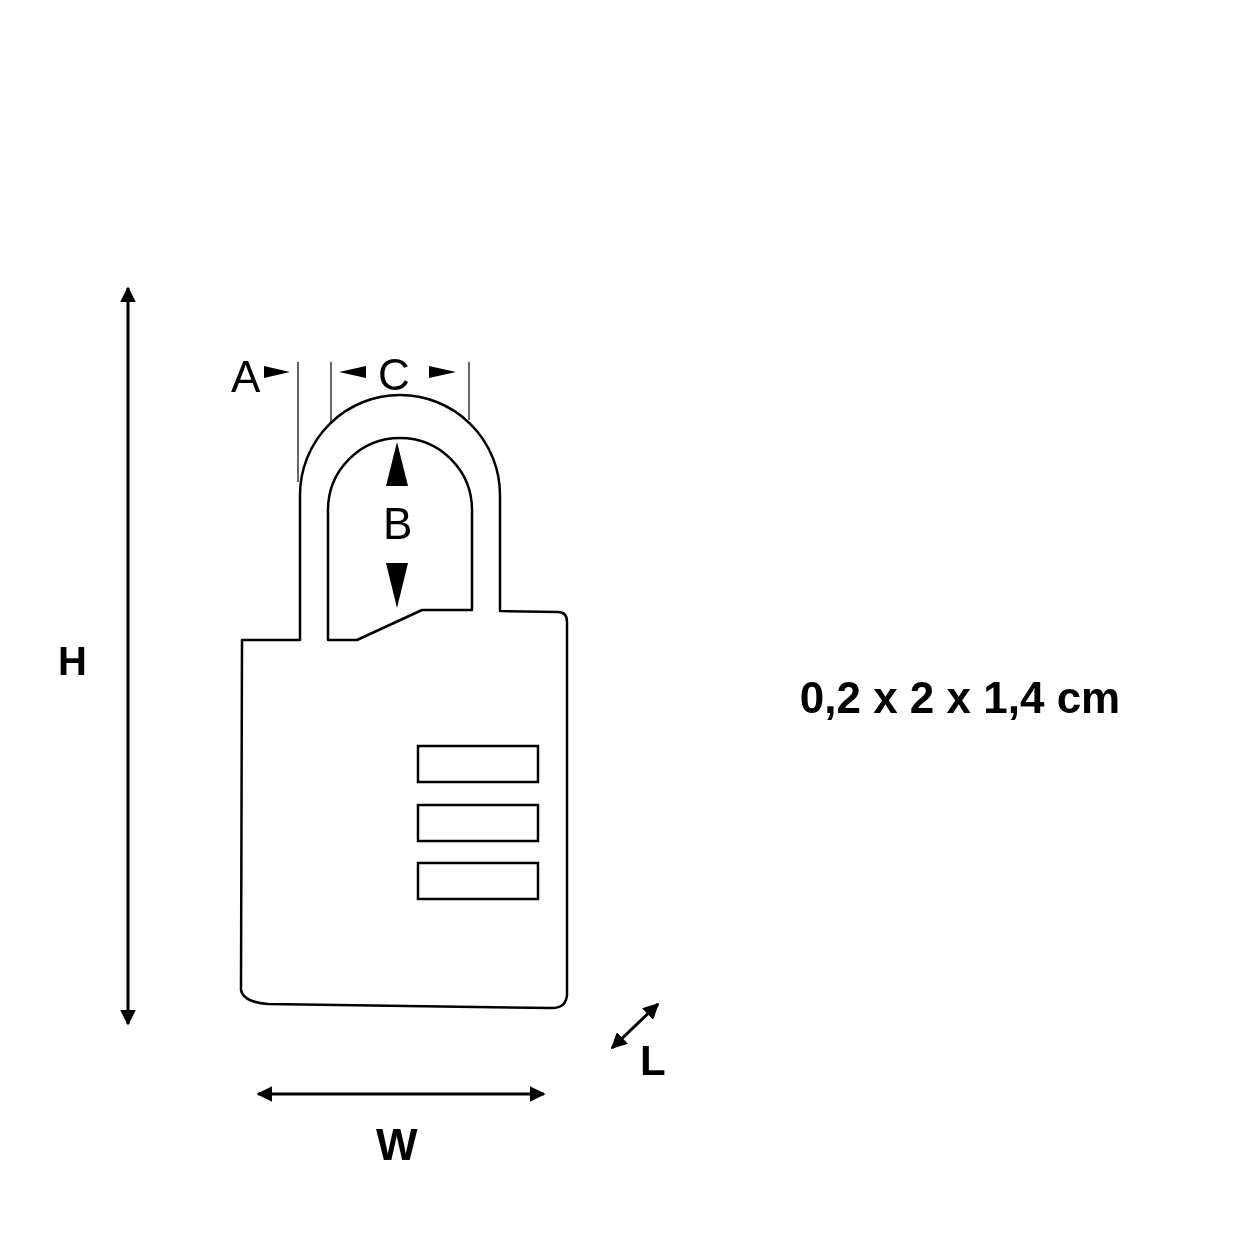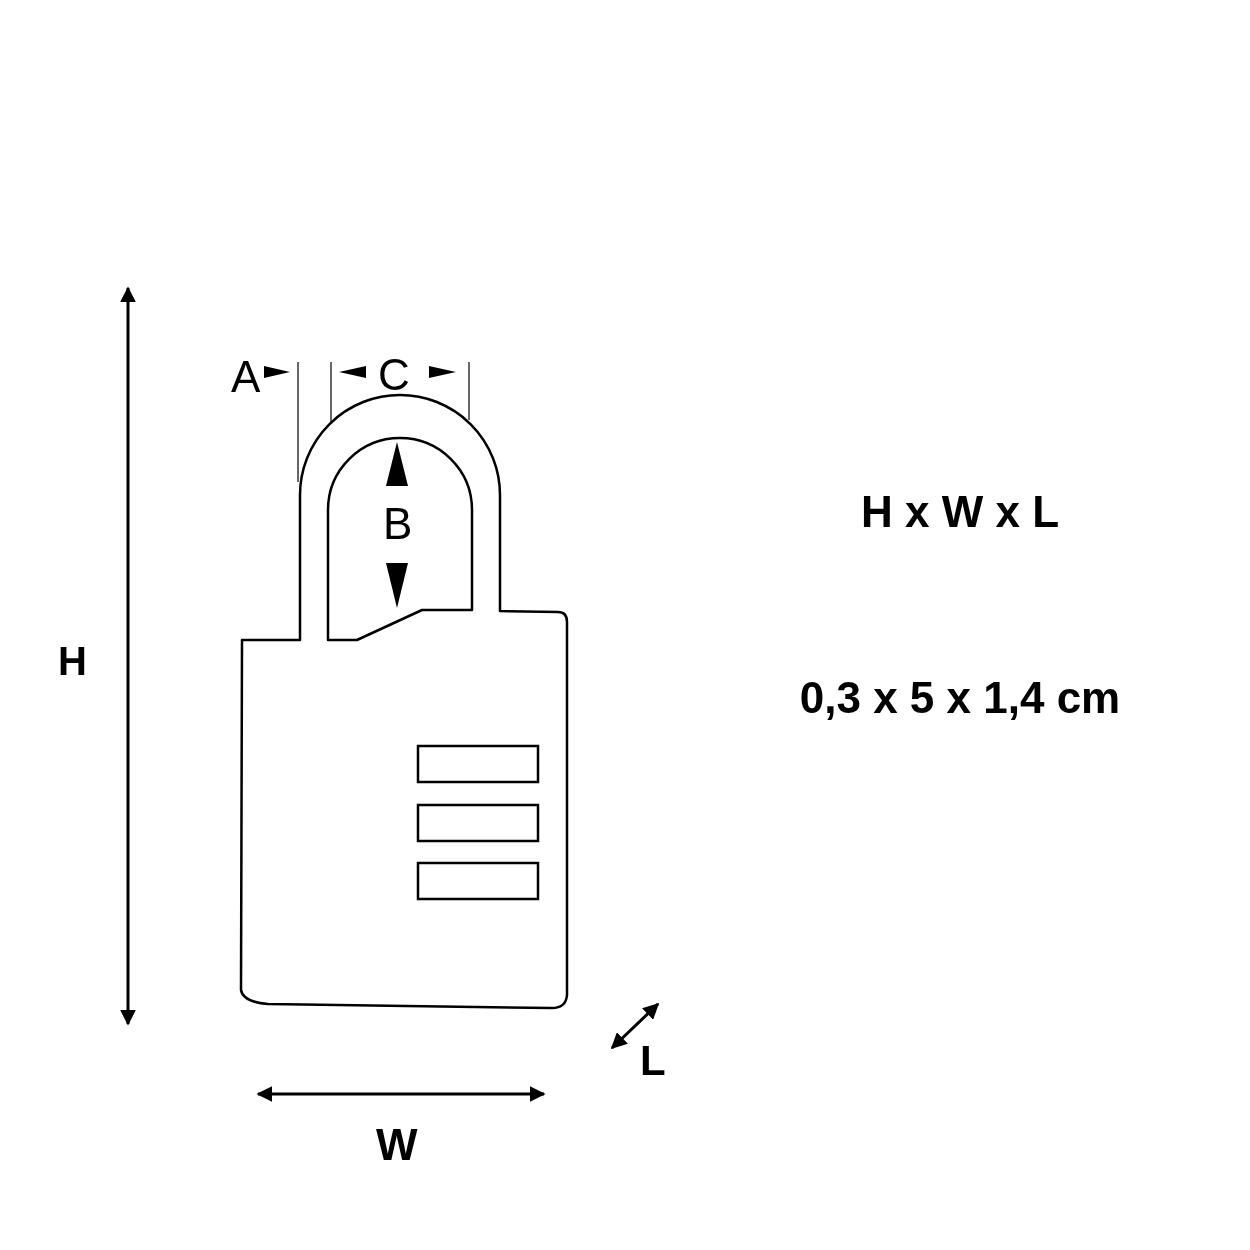--- a/index.html
+++ b/index.html
@@ -65,18 +65,17 @@
 
   <text class="lbl-bold" x="58" y="675" font-size="40">H</text>
   <text class="lbl-bold" x="376" y="1160" font-size="44">W</text>
   <text class="lbl-bold" x="640" y="1075" font-size="42">L</text>
   <text class="lbl" x="231" y="392" font-size="44">A</text>
   <text class="lbl" x="378" y="390" font-size="44">C</text>
   <text class="lbl" x="383" y="539" font-size="44">B</text>
 </svg>
 
 <div class="spec" style="top: 482px;">
-  <div>H x W x L</div>
 </div>
 
 <div class="spec" style="top: 668px;">
-  <div>0,3 x 5 x 1,4 cm</div>
+  <div>0,2 x 2 x 1,4 cm</div>
 </div>
 
 </body></html>

